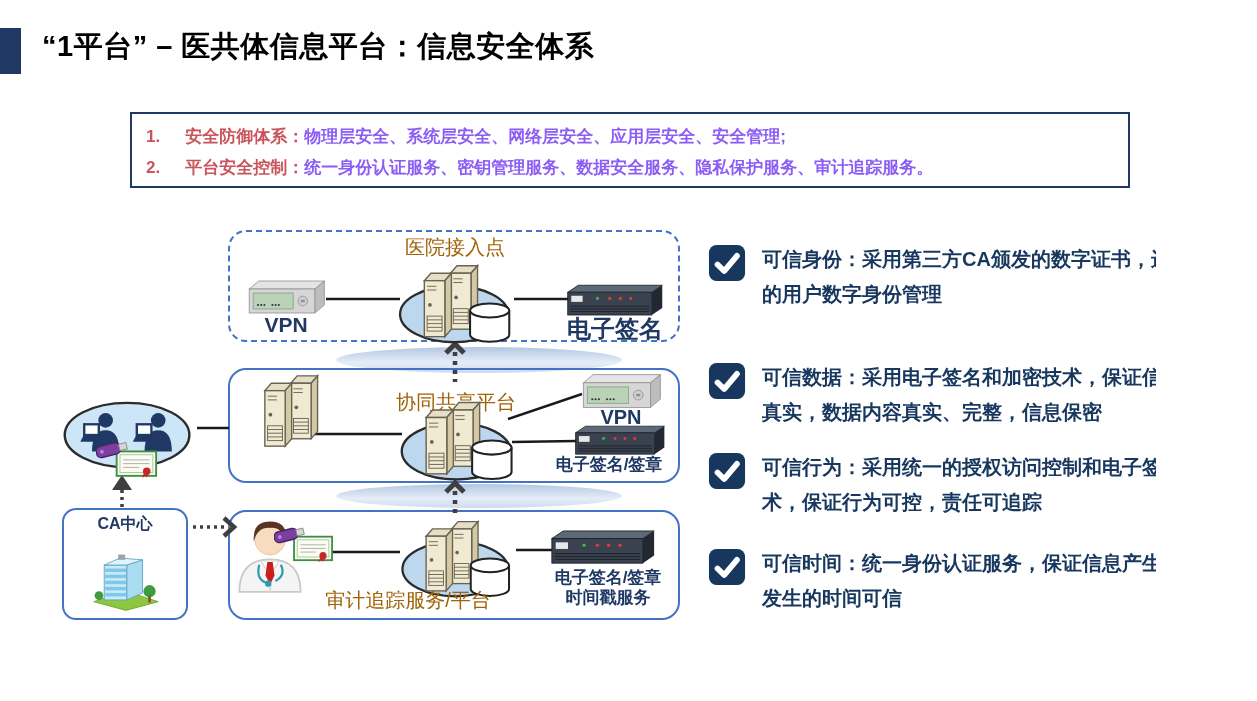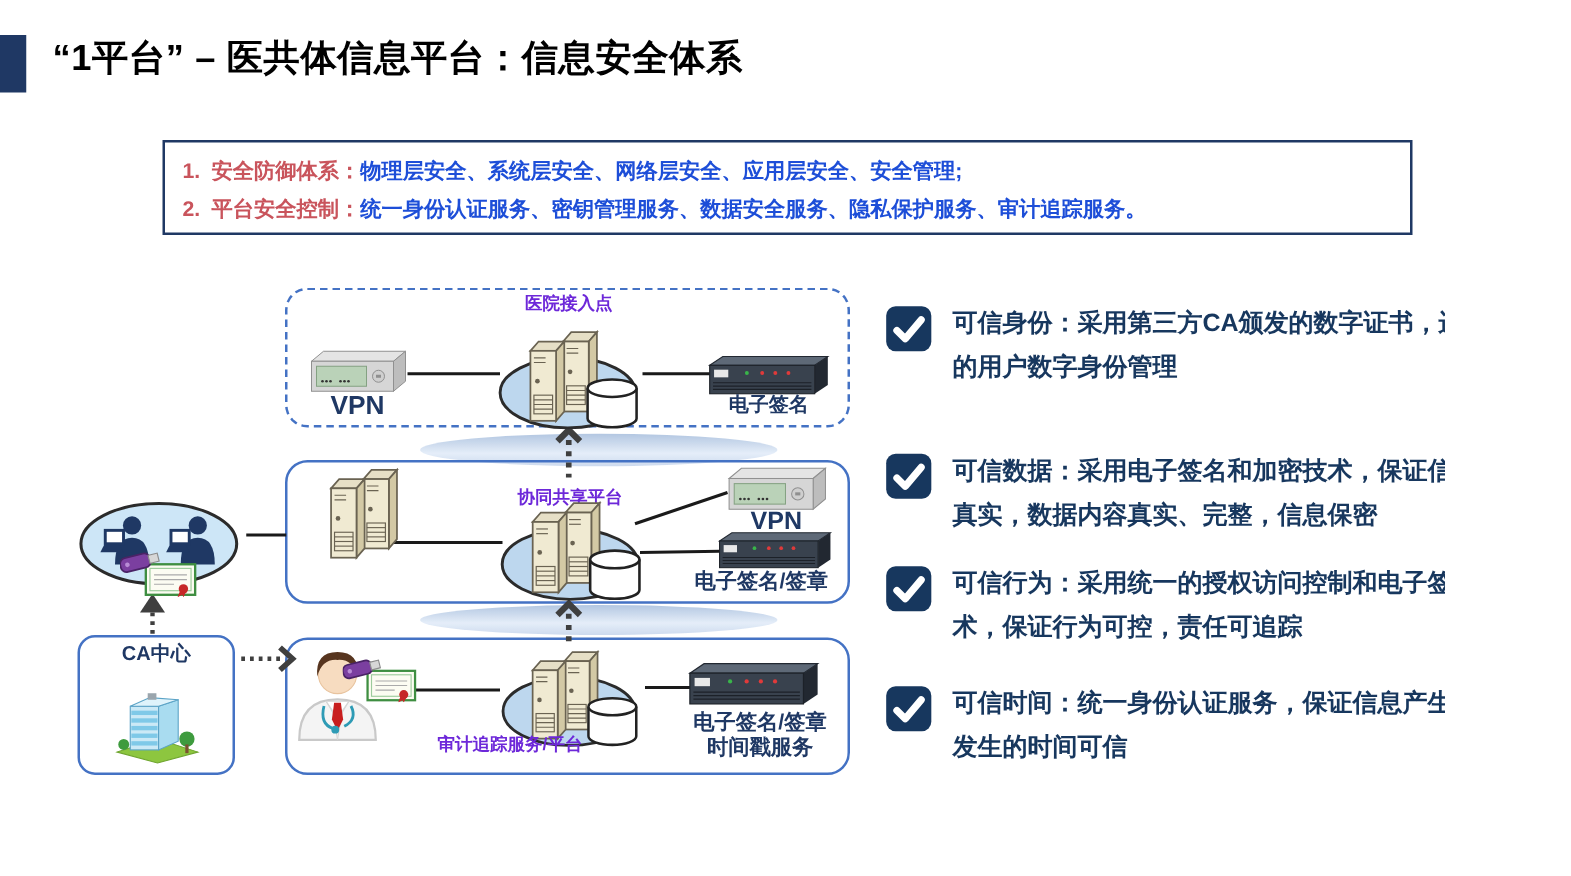--- a/index.html
+++ b/index.html
@@ -7,32 +7,32 @@
           font-family:"Liberation Sans","DejaVu Sans",sans-serif;}
   .abs{position:absolute;}
   
   .accent-bar{left:0;top:28px;width:21px;height:46px;background:#1F3864;}
   .page-title{left:42px;top:27px;width:900px;font-size:29px;font-weight:bold;color:#000;margin:0;letter-spacing:0.5px;}
   
   .info-box{left:130px;top:112px;width:1000px;height:76px;border:2px solid #1F3864;background:#fff;
             box-sizing:border-box;padding:7px 12px 0 14px;}
   .info-line{font-size:17px;font-weight:bold;line-height:31px;white-space:nowrap;}
   .info-num{color:#C9545C;margin-right:9px;}
-  .info-label{color:#C9545C;}
-  .info-text{color:#1d4ed8;}
+  .info-label{color:#C9545C;margin-left:16px;}
+  .info-text{color:#8b5cf6;}
   
   .dbox{box-sizing:border-box;border-radius:18px;background:transparent;}
   .dashed{border:2px dashed #4472C4;}
   .solid{border:2.5px solid #4472C4;}
   .top-box{left:228px;top:230px;width:452px;height:112px;}
   .mid-box{left:228px;top:368px;width:452px;height:115px;}
   .bot-box{left:228px;top:510px;width:452px;height:110px;}
   .ca-box{left:62px;top:508px;width:126px;height:112px;border-radius:14px;}
-  .box-title{font-size:14px;font-weight:bold;color:#6d28d9;text-align:center;}
-  .navy-label{font-size:16px;font-weight:bold;color:#1F3864;text-align:center;line-height:1.12;}
+  .box-title{font-size:20px;font-weight:normal;color:#a16207;text-align:center;}
+  .navy-label{font-size:24px;font-weight:bold;color:#1F3864;text-align:center;line-height:1.12;}
   .swoosh{height:26px;border-radius:50%;background:linear-gradient(to bottom,#AFC4E0,#E4EDF9 60%,#CBD9EE);
           opacity:.95;filter:blur(.5px);}
   .connectors{left:0;top:0;pointer-events:none;}
   
   .trust-item{left:708px;width:549px;display:flex;align-items:flex-start;}
   .trust-icon{width:38px;height:38px;flex:0 0 38px;margin-top:2px;}
   .trust-text{margin-left:16px;width:470px;font-size:20px;font-weight:bold;color:#17375E;line-height:35px;}
   svg{display:block;}
 </style>
 </head>

